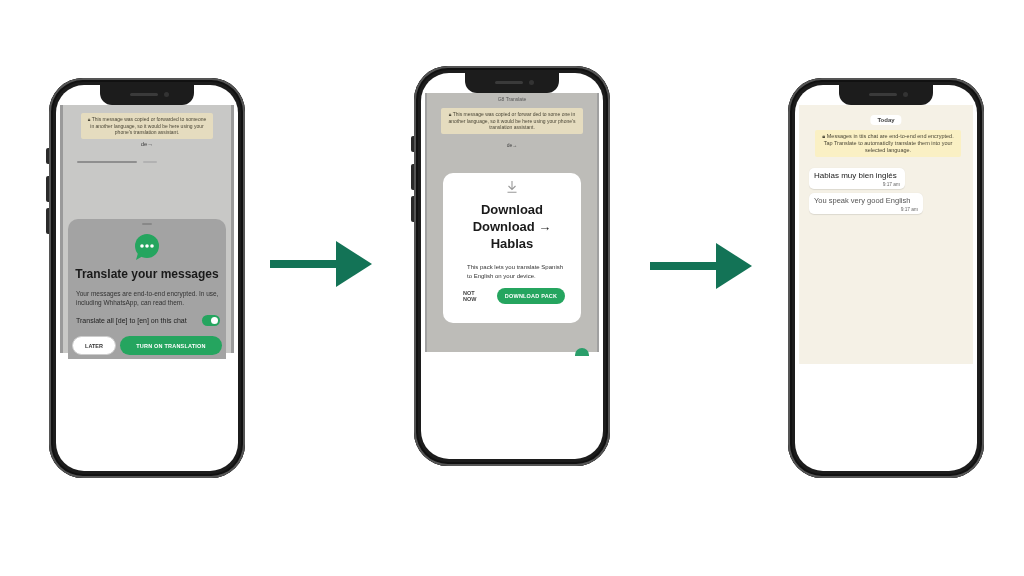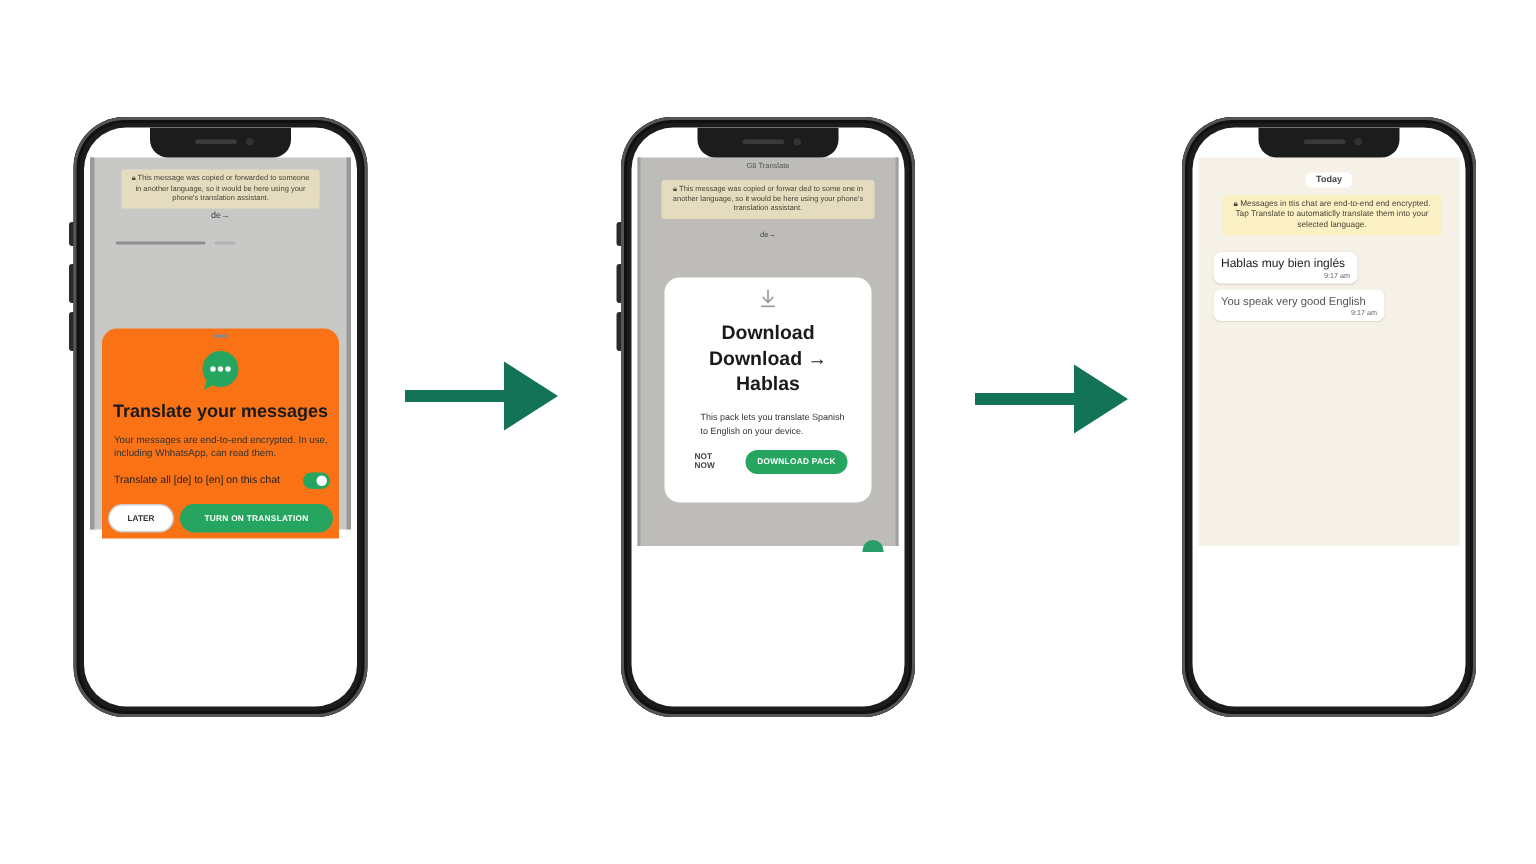--- a/index.html
+++ b/index.html
@@ -16,34 +16,34 @@
 
   
   #p1 { left: 49px; top: 78px; }
   .p1-chat { position: absolute; left: 4px; right: 4px; top: 20px; height: 248px; background: #c8c8c6; border-left: 3px solid #9a9a9a; border-right: 3px solid #9a9a9a; }
   .enc-note { position: absolute; background: #e5dcbf; color: #4a4636; font-size: 5px; line-height: 6.5px; text-align: center; padding: 3px 5px; border-radius: 2px; }
   .p1-chat .enc-note { left: 18px; right: 18px; top: 8px; }
   .p1-chat .de { position: absolute; top: 36px; left: 0; right: 0; text-align: center; font-size: 6px; color: #444; }
   .p1-chat .blur-line { position: absolute; top: 56px; left: 14px; width: 60px; height: 2px; background: #8f8f8f; border-radius: 1px; }
   .p1-chat .blur-line2 { position: absolute; top: 56px; left: 80px; width: 14px; height: 2px; background: #b2b2b2; border-radius: 1px; }
 
-  .sheet { position: absolute; left: 12px; right: 12px; top: 134px; height: 140px; background: #f97316; border-radius: 10px 10px 0 0; }
+  .sheet { position: absolute; left: 12px; right: 12px; top: 134px; height: 140px; background: #a3a3a3; border-radius: 10px 10px 0 0; }
   .sheet .handle { position: absolute; top: 4px; left: 50%; transform: translateX(-50%); width: 10px; height: 2px; background: #888; border-radius: 1px; }
   .sheet .bubble-icon { position: absolute; top: 14px; left: 50%; transform: translateX(-50%); width: 28px; height: 28px; }
   .sheet .title { position: absolute; top: 48px; left: 0; right: 0; text-align: center; font-size: 12px; font-weight: bold; color: #1a1a1a; }
   .sheet .desc { position: absolute; top: 70px; left: 8px; right: 6px; font-size: 6.5px; line-height: 9px; color: #333; }
   .sheet .toggle-row { position: absolute; top: 96px; left: 8px; right: 6px; display: flex; align-items: center; justify-content: space-between; font-size: 7px; color: #222; }
   .toggle { width: 18px; height: 11px; border-radius: 6px; background: #25a55f; position: relative; }
   .toggle::after { content: ""; position: absolute; right: 2px; top: 2px; width: 7px; height: 7px; border-radius: 50%; background: #fff; }
   .sheet .btns { position: absolute; top: 117px; left: 4px; right: 4px; display: flex; gap: 4px; }
   .btn-later { width: 44px; height: 19px; border: 1px solid #ccc; border-radius: 10px; font-size: 5.5px; font-weight: bold; color: #333; display: flex; align-items: center; justify-content: center; background: #fff; }
   .btn-green { flex: 1; height: 19px; border-radius: 10px; background: #25a55f; color: #fff; font-size: 5.5px; font-weight: bold; display: flex; align-items: center; justify-content: center; letter-spacing: 0.2px; }
 
   
-  #p2 { left: 414px; top: 78px; }
+  #p2 { left: 414px; top: 66px; }
   .p2-chat { position: absolute; left: 4px; right: 4px; top: 20px; height: 259px; background: #bdbcb8; border-left: 2px solid #a0a0a0; border-right: 2px solid #a0a0a0; }
   .p2-chat .hdr { position: absolute; top: 3px; left: 0; right: 0; text-align: center; font-size: 5px; color: #555; }
   .p2-chat .enc-note { left: 14px; right: 14px; top: 15px; }
   .p2-chat .de { position: absolute; top: 49px; left: 0; right: 0; text-align: center; font-size: 5px; color: #444; }
   .p2-chat .fab-peek { position: absolute; right: 8px; bottom: -4px; width: 14px; height: 8px; border-radius: 7px 7px 0 0; background: #2a9e6a; }
   .dialog { position: absolute; left: 16px; right: 16px; top: 80px; height: 150px; background: #fff; border-radius: 10px; }
   .dialog .dl-icon { position: absolute; top: 8px; left: 50%; transform: translateX(-50%); width: 10px; height: 12px; }
   .dialog .dtitle { position: absolute; top: 28px; left: 0; right: 0; text-align: center; font-size: 13px; line-height: 17px; font-weight: bold; color: #1a1a1a; }
   .dialog .ddesc { position: absolute; top: 90px; left: 24px; right: 16px; font-size: 6px; line-height: 8.5px; color: #333; }
   .dialog .dbtns { position: absolute; top: 115px; left: 20px; right: 16px; display: flex; align-items: center; gap: 10px; }

